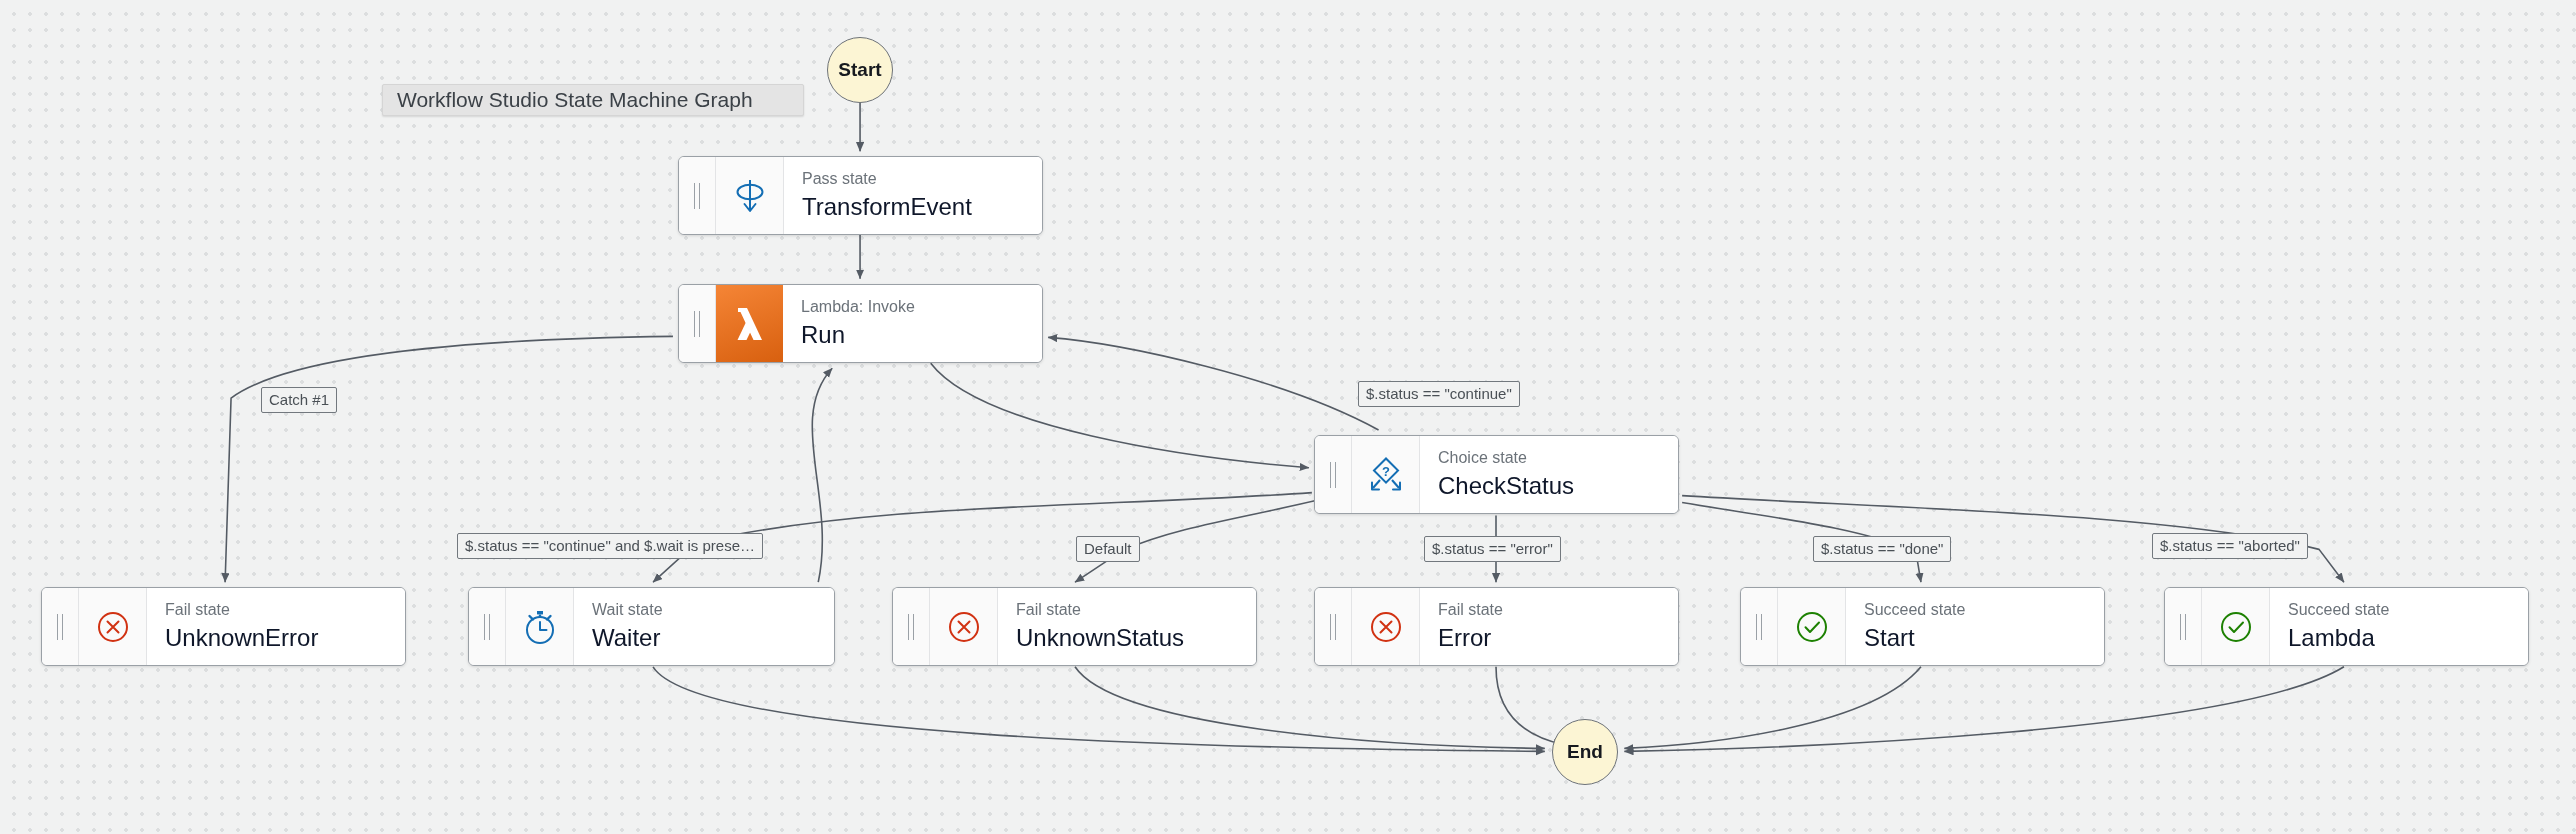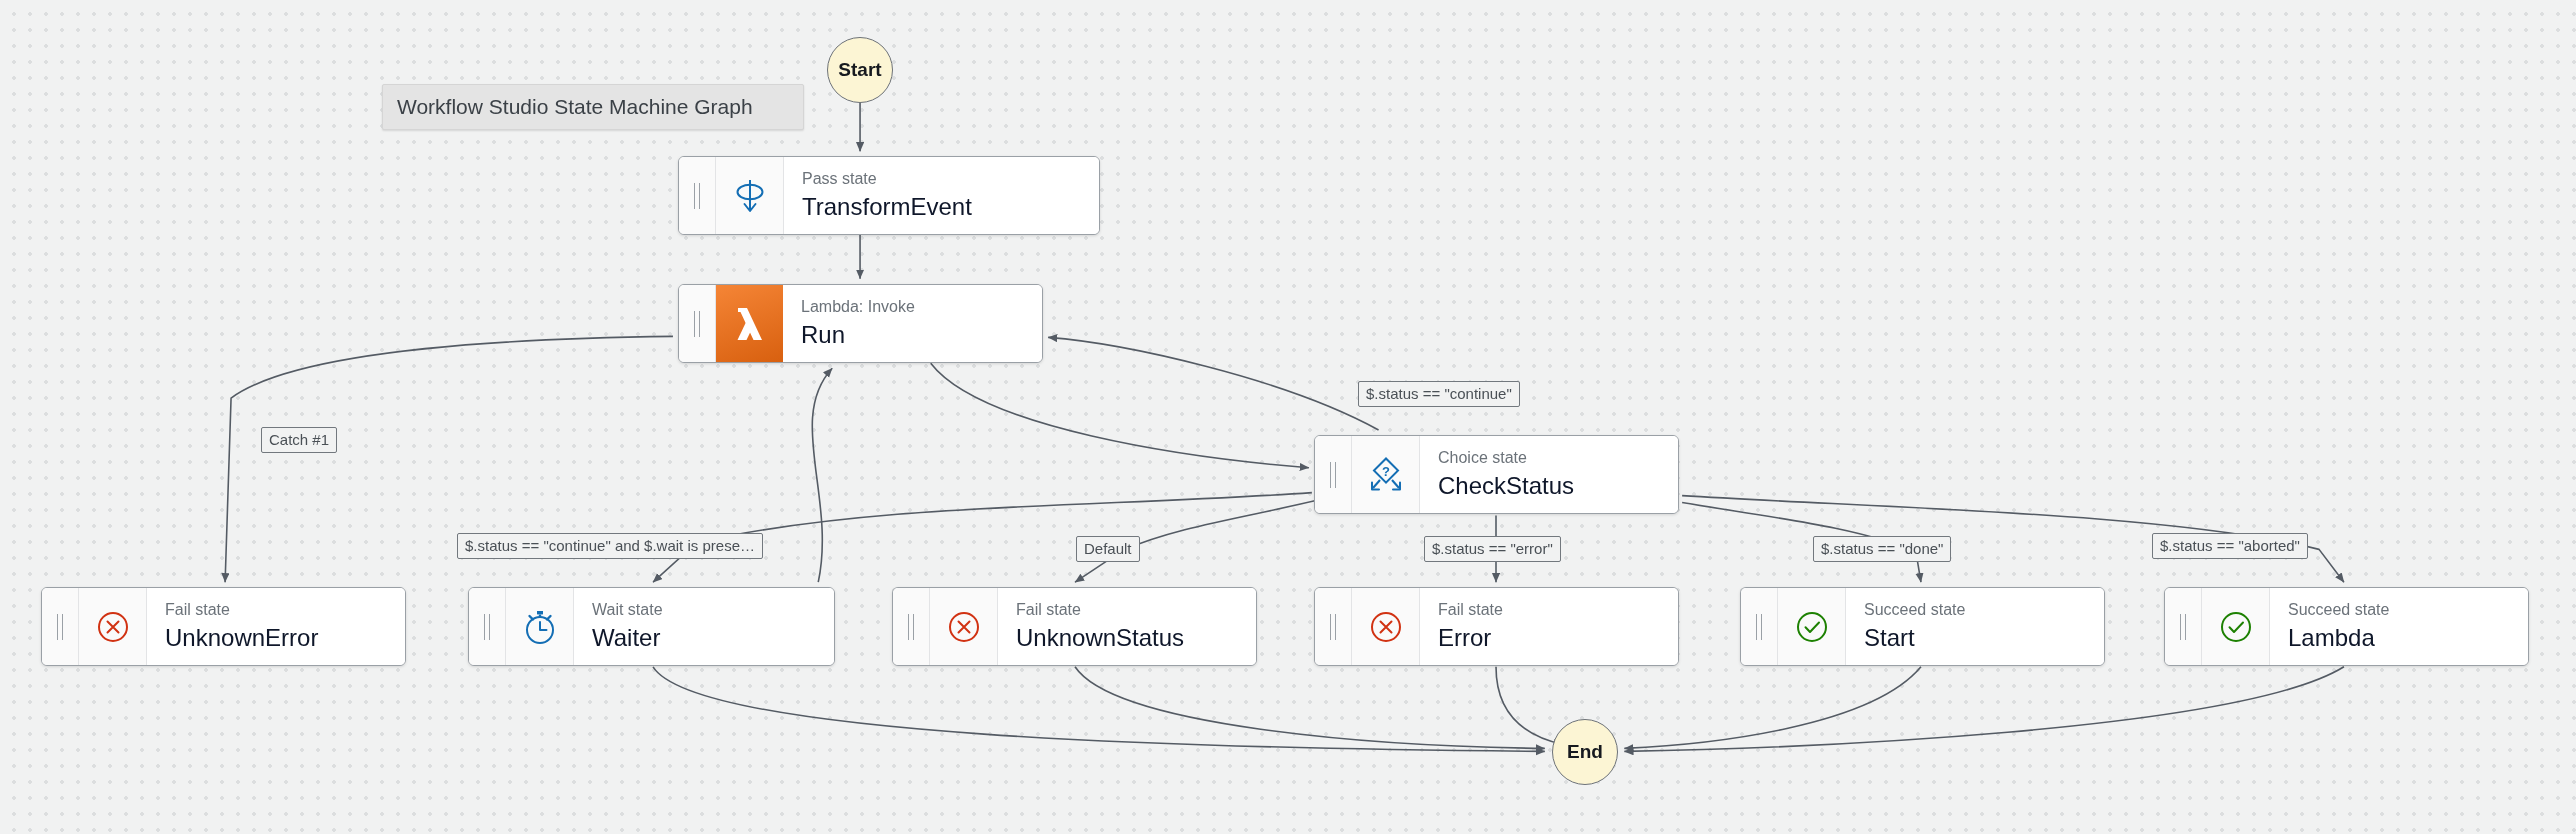--- a/index.html
+++ b/index.html
@@ -17,21 +17,21 @@
     background-image:radial-gradient(circle, #dcdedf 1.6px, transparent 1.7px);
     background-size:16px 16px;
     background-position:6px 6px;
   }
   #edges{position:absolute;left:0;top:0;width:2576px;height:834px;pointer-events:none;}
 
   
   .graph-title{
     position:absolute;
     left:382px;top:84px;
-    width:422px;height:46px;
+    width:422px;height:32px;
     background:#e4e4e4;
     border:1px solid #d5d5d5;
     border-radius:2px;
     box-shadow:0 1px 2px rgba(0,0,0,.12);
     display:flex;align-items:center;
     padding:0 14px;
     box-sizing:border-box;
     font-size:21px;
     color:#3b4147;
     white-space:nowrap;
@@ -153,21 +153,21 @@
 
       <path d="M2355,670 C2250,735 1800,752 1632,755"></path>
     </g>
   </svg>
 
   <div class="graph-title">Workflow Studio State Machine Graph</div>
 
   <div class="terminal" style="left:827px;top:37px;">Start</div>
   <div class="terminal" style="left:1552px;top:719px;">End</div>
 
-  <div class="node" style="left:678px;top:156px;width:422px;">
+  <div class="node" style="left:678px;top:156px;width:365px;">
     <div class="grip">
         <i></i>
         <i></i>
       </div>
     <div class="icon-cell">
       <svg width="36" height="38" viewBox="0 0 36 38">
         <ellipse cx="18" cy="15" rx="12.5" ry="7.2" fill="none" stroke="#146eb4" stroke-width="2"></ellipse>
         <path d="M18 3 L18 33" stroke="#146eb4" stroke-width="2" fill="none"></path>
         <path d="M12.5 27 L18 34 L23.5 27" fill="none" stroke="#146eb4" stroke-width="2" stroke-linecap="round" stroke-linejoin="round"></path>
       </svg>
@@ -314,21 +314,21 @@
         <circle cx="19" cy="19" r="14" fill="none" stroke="#1d8102" stroke-width="2"></circle>
         <path d="M12.5 19.2 L17 24 L26 14.5" fill="none" stroke="#1d8102" stroke-width="2" stroke-linecap="round" stroke-linejoin="round"></path>
       </svg>
     </div>
     <div class="labels">
       <div class="sub">Succeed state</div>
       <div class="name">Lambda</div>
     </div>
   </div>
 
-  <div class="edge-label" style="left:261px;top:387px;margin-top:40px;">Catch #1</div>
+  <div class="edge-label" style="left:261px;top:387px;">Catch #1</div>
   <div class="edge-label" style="left:457px;top:533px;">$.status == "continue" and $.wait is prese…</div>
   <div class="edge-label" style="left:1358px;top:381px;">$.status == "continue"</div>
   <div class="edge-label" style="left:1076px;top:536px;">Default</div>
   <div class="edge-label" style="left:1424px;top:536px;">$.status == "error"</div>
   <div class="edge-label" style="left:1813px;top:536px;">$.status == "done"</div>
   <div class="edge-label" style="left:2152px;top:533px;">$.status == "aborted"</div>
 
 </div>
 
 

